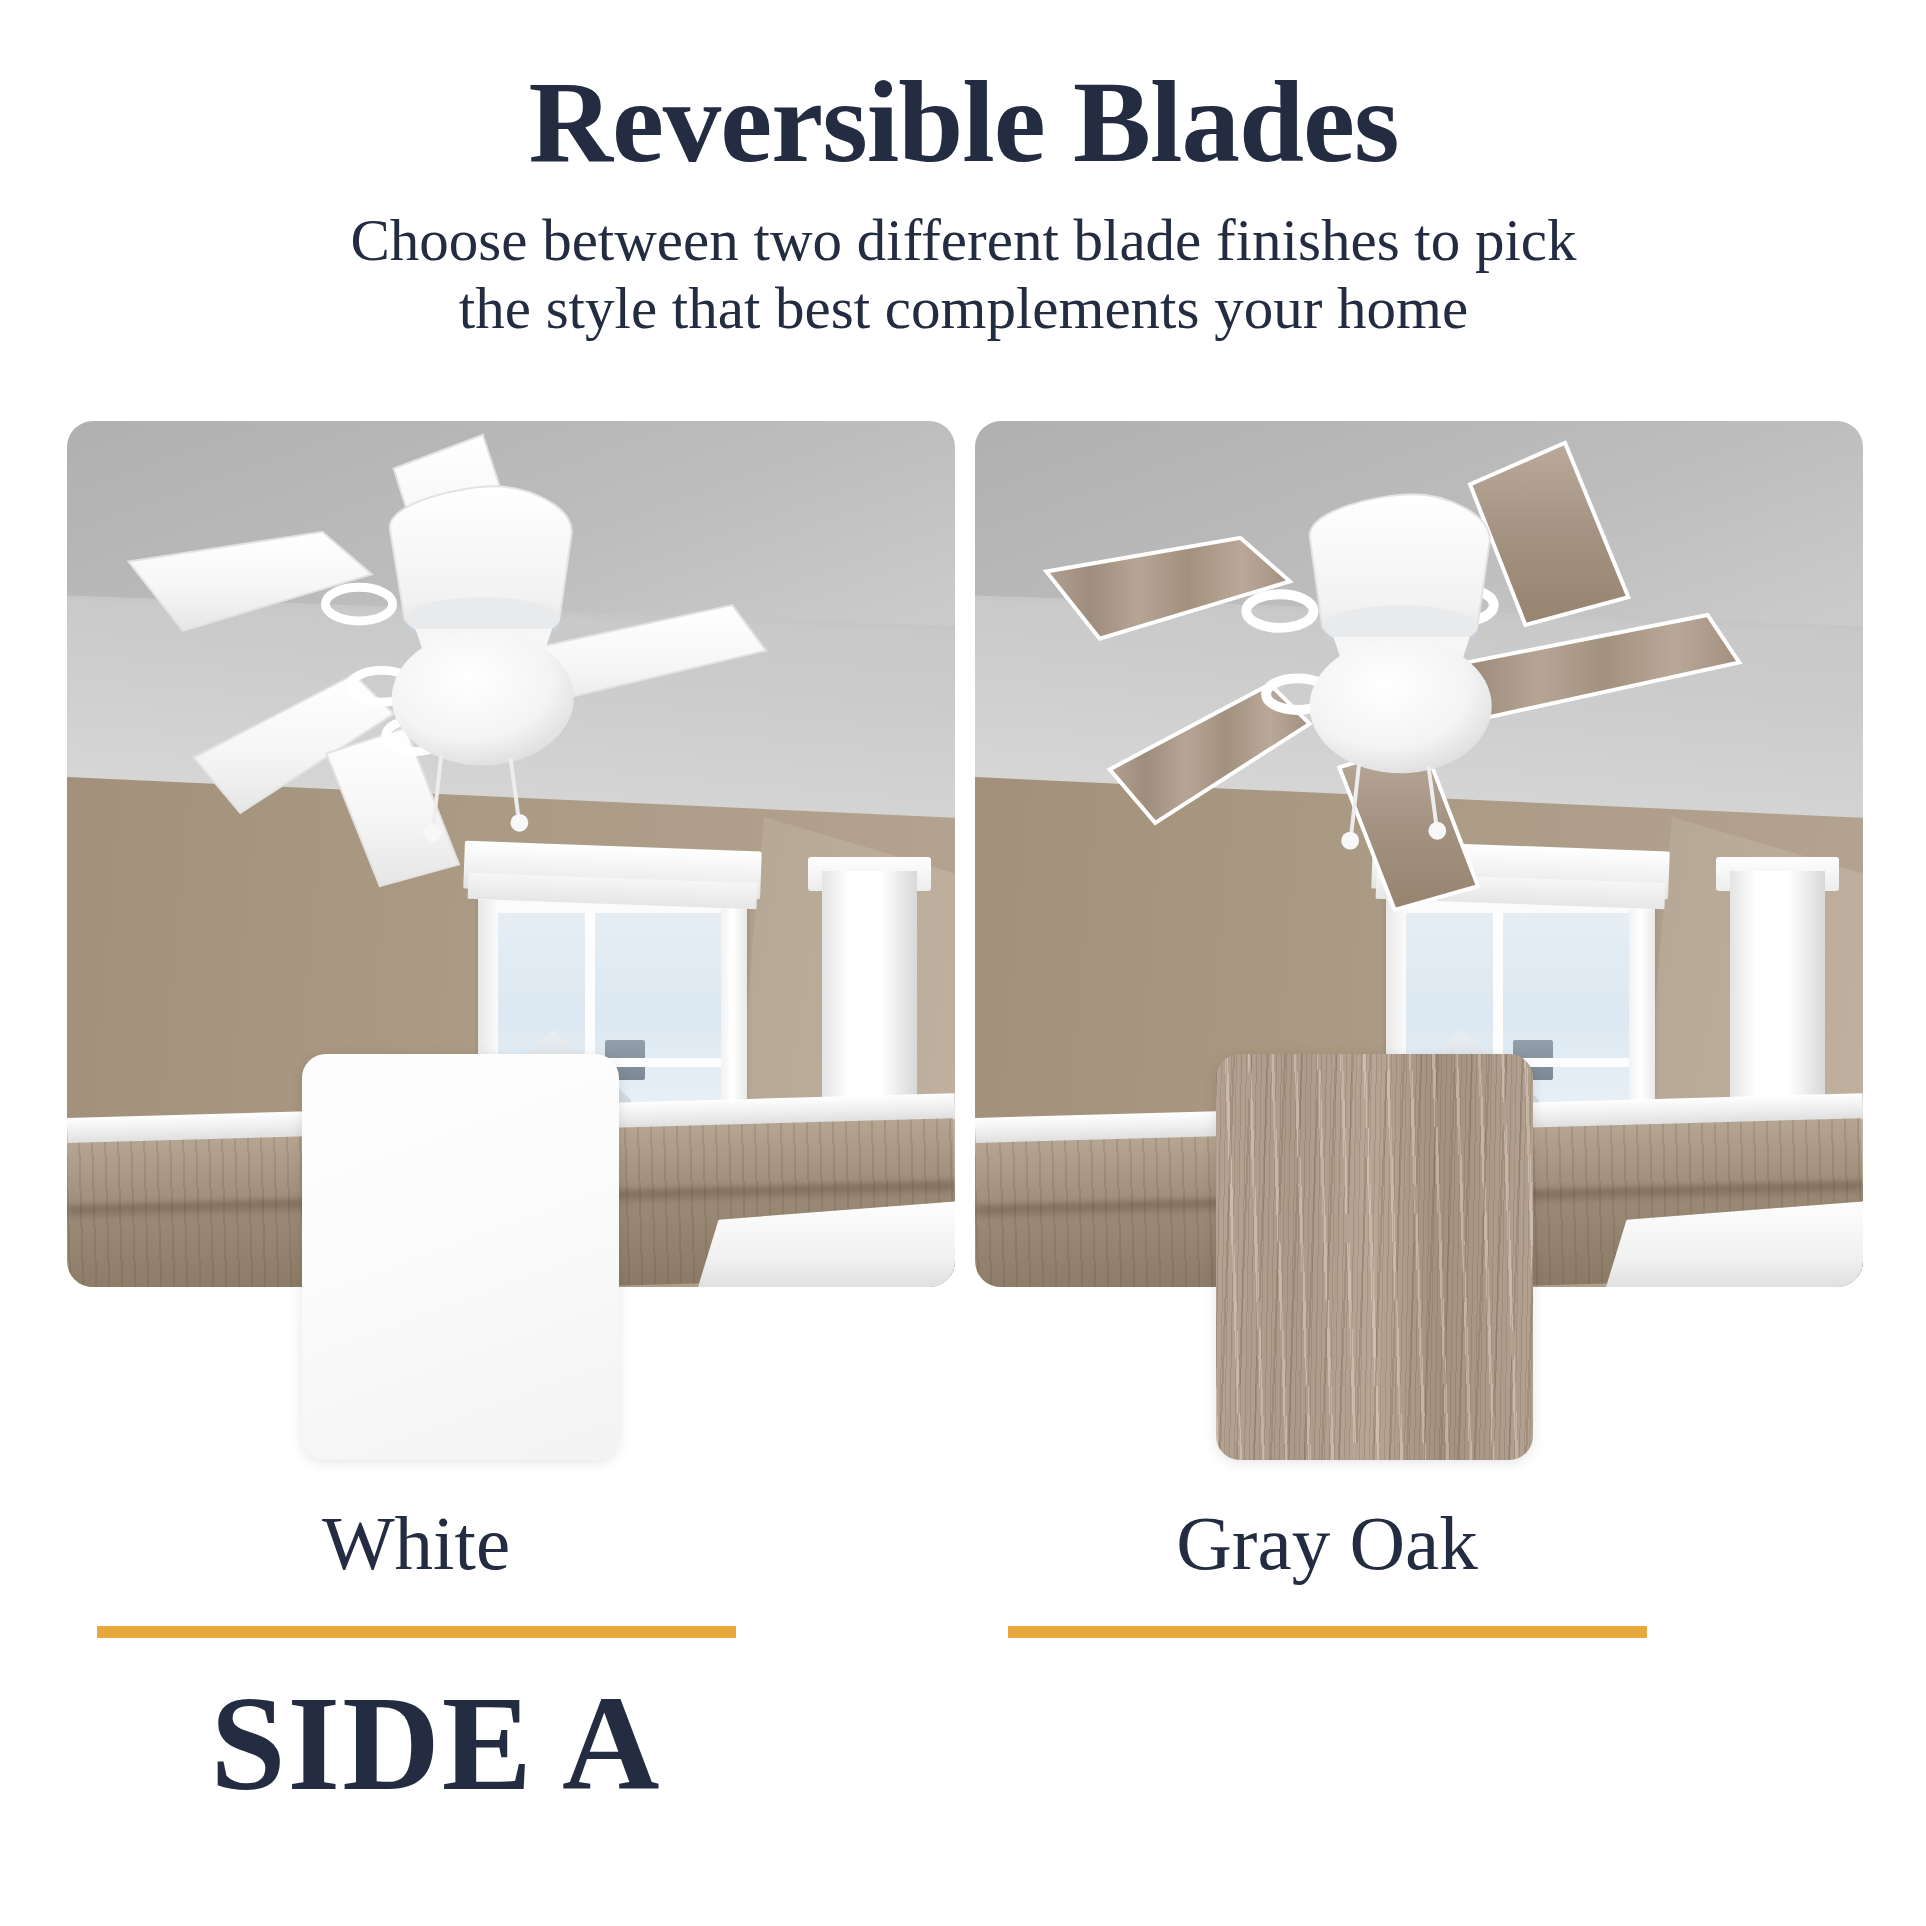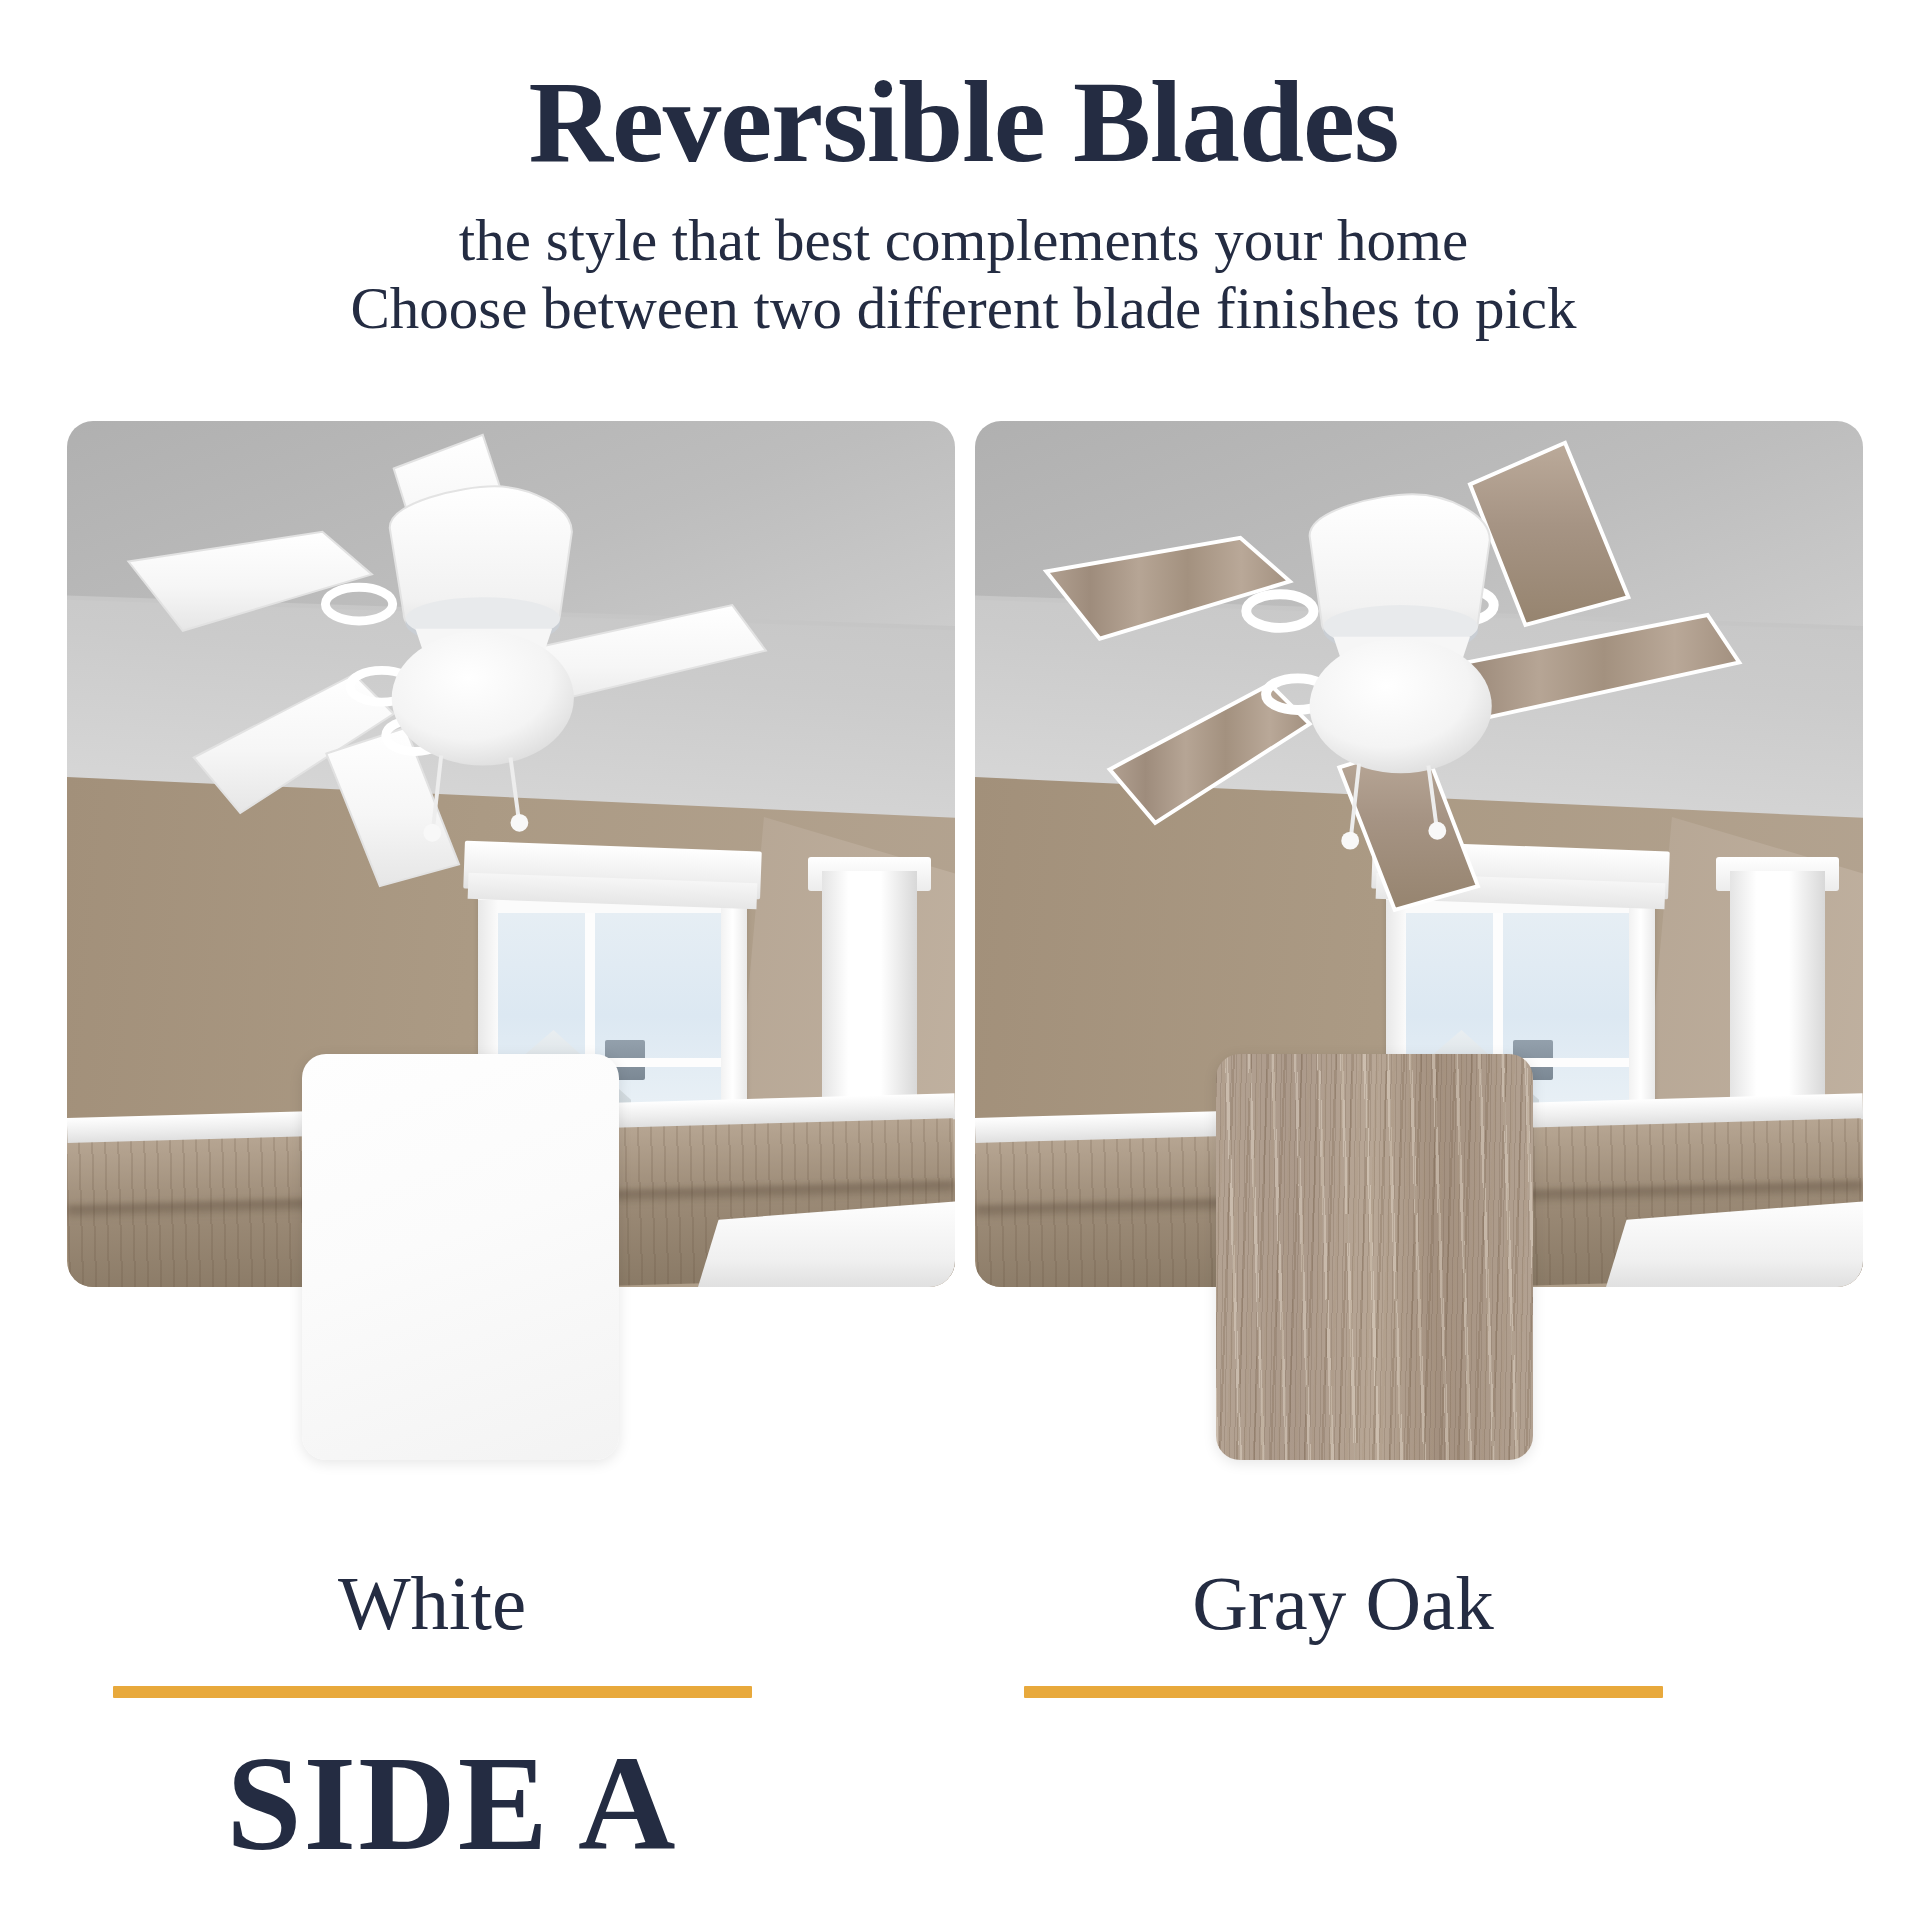--- a/index.html
+++ b/index.html
@@ -216,21 +216,21 @@
   .swatch-oak::after {
     content:"";
     position:absolute; inset:0;
     background:
       repeating-linear-gradient(91deg,
         rgba(92,72,54,0.18) 0px, rgba(92,72,54,0.18) 1px,
         rgba(255,255,255,0) 1px, rgba(255,255,255,0) 5px);
   }
 
   
-  .caption-block { position:absolute; top:1565px; width:832px; text-align:center;margin-left:16px; }
+  .caption-block { position:absolute; top:1505px; width:832px; text-align:center; }
   .caption-left  { left:0px; }
   .caption-right { left:911px; }
   .finish-name {
     font-size:77px;
     line-height:1;
     color:#242c42;
     font-family:"Liberation Serif", serif;
   }
   .accent-bar {
     margin:44px auto 0;
@@ -248,22 +248,22 @@
     font-family:"Liberation Serif", serif;
     padding-left:40px;
   }
 </style>
 </head>
 <body>
 
 <div class="header">
   <div class="title">Reversible Blades</div>
   <div class="subtitle">
+    <span class="sub-line">Choose between two different blade finishes to pick</span>
     <span class="sub-line">the style that best complements your home</span>
-    <span class="sub-line">Choose between two different blade finishes to pick</span>
   </div>
 </div>
 
 <div class="panels">
 
   <div class="panel panel-left">
     <div class="room">
       <div class="ceiling"></div>
       <div class="ceiling-2"></div>
       <div class="wall"></div>

